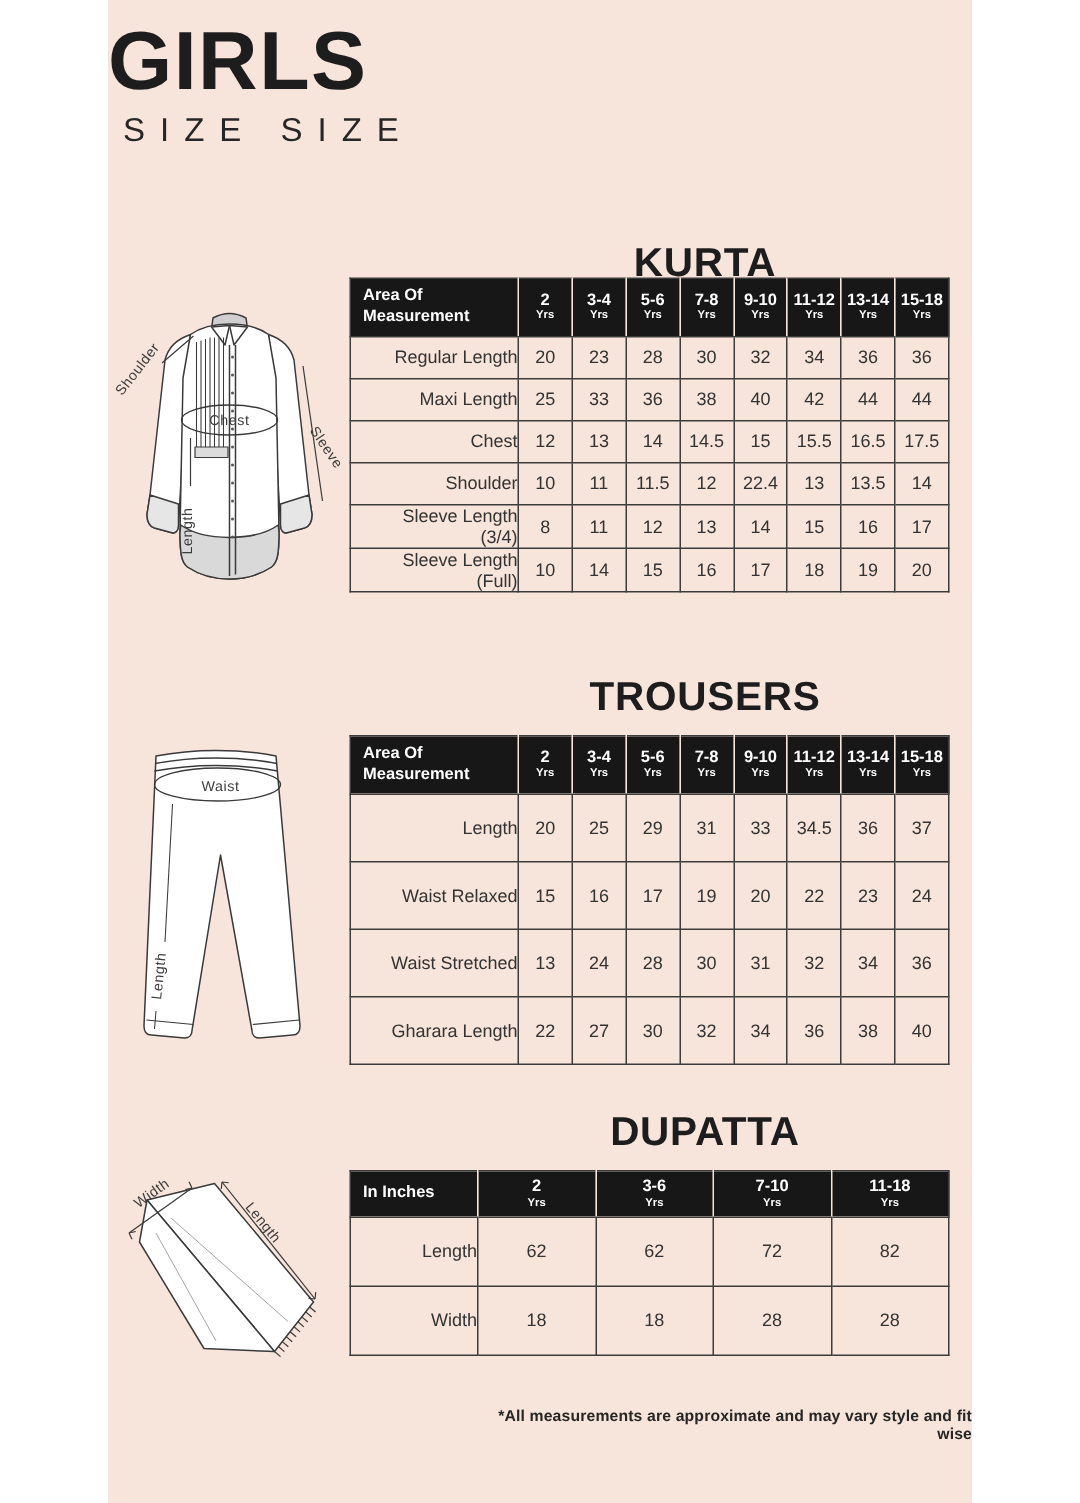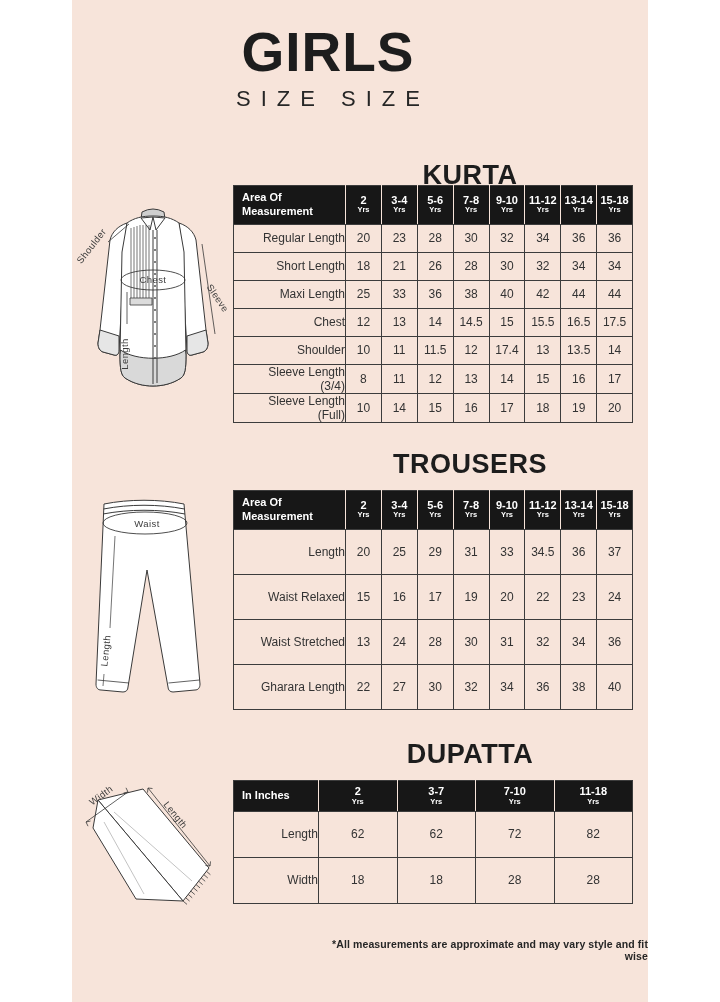--- a/index.html
+++ b/index.html
@@ -17,22 +17,22 @@
     overflow:hidden;
   }
   .canvas{
     position:absolute;
     left:72px; top:0;
     width:576px; height:1002px;
     background:var(--bg);
   }
   
   .title-block{
-    position:absolute; top:24px; left:0; width:512px;
-    text-align:center; color:var(--ink);
+    position:absolute; top:12px; left:0; width:512px;
+    color:var(--ink);
   }
   .main-title{
     font-size:55px; font-weight:bold; letter-spacing:1px; line-height:1.05;
   }
   .sub-title{
     font-size:22px; font-weight:normal; letter-spacing:10px; margin-top:4px;
     padding-left:10px; 
     color:#262626;
   }
   .section-heading{
@@ -151,31 +151,20 @@
             <td>20</td>
             <td>23</td>
             <td>28</td>
             <td>30</td>
             <td>32</td>
             <td>34</td>
             <td>36</td>
             <td>36</td>
           </tr>
           <tr>
-            <td class="rowlabel">Short Length</td>
-            <td>18</td>
-            <td>21</td>
-            <td>26</td>
-            <td>28</td>
-            <td>30</td>
-            <td>32</td>
-            <td>34</td>
-            <td>34</td>
-          </tr>
-          <tr>
             <td class="rowlabel">Maxi Length</td>
             <td>25</td>
             <td>33</td>
             <td>36</td>
             <td>38</td>
             <td>40</td>
             <td>42</td>
             <td>44</td>
             <td>44</td>
           </tr>
@@ -189,21 +178,21 @@
             <td>15.5</td>
             <td>16.5</td>
             <td>17.5</td>
           </tr>
           <tr>
             <td class="rowlabel">Shoulder</td>
             <td>10</td>
             <td>11</td>
             <td>11.5</td>
             <td>12</td>
-            <td>17.4</td>
+            <td>22.4</td>
             <td>13</td>
             <td>13.5</td>
             <td>14</td>
           </tr>
           <tr>
             <td class="rowlabel">Sleeve Length (3/4)</td>
             <td>8</td>
             <td>11</td>
             <td>12</td>
             <td>13</td>
@@ -321,21 +310,21 @@
         <thead>
           <tr>
             <th class="corner">
               <div>In Inches</div>
             </th>
             <th>
               <div class="age">2</div>
               <div class="yrs">Yrs</div>
             </th>
             <th>
-              <div class="age">3-7</div>
+              <div class="age">3-6</div>
               <div class="yrs">Yrs</div>
             </th>
             <th>
               <div class="age">7-10</div>
               <div class="yrs">Yrs</div>
             </th>
             <th>
               <div class="age">11-18</div>
               <div class="yrs">Yrs</div>
             </th>

